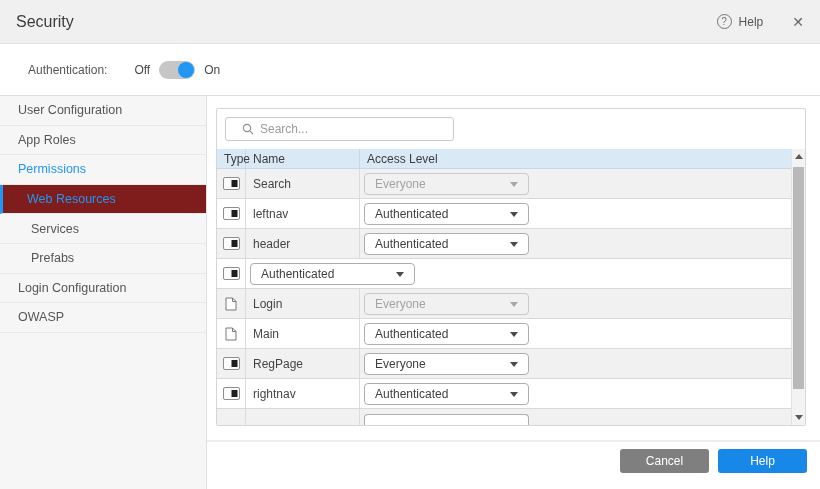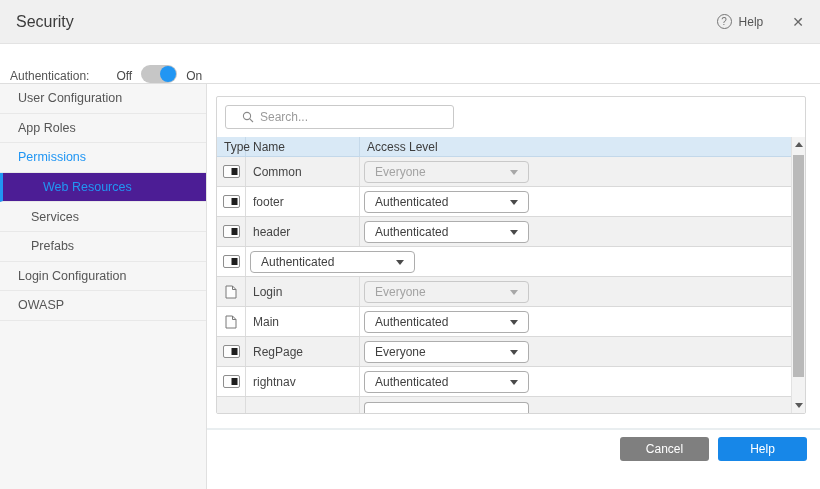--- a/index.html
+++ b/index.html
@@ -11,38 +11,38 @@
   .titlebar { height:44px; background:#f0f0f0; border-bottom:1px solid #e3e3e3;
               display:flex; align-items:center; padding:7px 16px; }
   .title { font-size:16px; color:#3c3c3c; }
   .titlebar-right { margin-left:auto; display:flex; align-items:center; gap:7px; }
   .help-icon { width:15px; height:15px; border:1px solid #757575; border-radius:50%;
                color:#757575; font-size:10px; line-height:13px; text-align:center; cursor:pointer; }
   .help-label { font-size:12px; color:#555; cursor:pointer; }
   .close-icon { font-size:14px; color:#666; margin-left:22px; cursor:pointer; }
 
   
-  .authbar { height:40px; background:#fff; border-bottom:1px solid #dedede;
-             display:flex; align-items:flex-end; padding-left:10px; font-size:12px; color:#555; }
+  .authbar { height:52px; background:#fff; border-bottom:1px solid #dedede;
+             display:flex; align-items:center; padding-left:28px; font-size:12px; color:#555; }
   .auth-off { margin-left:27px; color:#4a4a4a; }
   .auth-on  { color:#4a4a4a; }
   .switch { width:36px; height:18px; border-radius:9px; background:#c6c6c6;
             position:relative; margin:0 9px; cursor:pointer; }
   .switch .knob { position:absolute; top:1px; right:1px; width:16px; height:16px;
                   border-radius:50%; background:var(--accent); }
 
   
   .content { display:flex; height:405px; }
   .sidebar { width:207px; background:#f6f6f6; border-right:1px solid #e0e0e0; }
   .sb-item { height:29.6px; display:flex; align-items:center; padding-left:18px;
              font-size:12.5px; color:#565656; border-bottom:1px solid #e8e8e8; cursor:pointer; }
   .sb-item.nested { padding-left:31px; }
   .sb-item.highlight { color:var(--accent); }
-  .sb-item.selected { background:#4c1d95; color:var(--accent);
-                      border-left:3px solid var(--accent); padding-left:40px; }
+  .sb-item.selected { background:#7f1d1d; color:var(--accent);
+                      border-left:3px solid var(--accent); padding-left:24px; }
 
   .main { flex:1; position:relative; background:#fff; }
 
   
   .panel { position:absolute; left:9px; top:12px; width:590px; height:318px;
            border:1px solid #d6d6d6; border-radius:2px; background:#fff; }
   .search-wrap { position:absolute; left:8px; top:8px; width:229px; height:24px;
                  border:1px solid #c9c9c9; border-radius:3px; background:#fff;
                  display:flex; align-items:center; padding:0 16px; gap:6px; }
   .search-wrap svg { flex:0 0 auto; }
@@ -169,36 +169,36 @@
             <div class="th th-access">Access Level</div>
           </div>
           <div id="tbody">
               <div class="row">
     <div class="c-type">
                   <svg width="17" height="13" viewBox="0 0 17 13">
                     <rect x="0.5" y="0.5" width="16" height="12" rx="1.5" fill="#fdfdfd" stroke="#8d8d8d"></rect>
                     <rect x="8.5" y="3" width="6" height="7" fill="#1e1e1e"></rect>
                   </svg>
                 </div>
-    <div class="c-name">Common</div>
+    <div class="c-name">Search</div>
     <div class="c-access">
       <div class="dd disabled">
         <span>Everyone</span>
         <span class="caret"></span>
       </div>
     </div>
   </div>
               <div class="row">
     <div class="c-type">
                   <svg width="17" height="13" viewBox="0 0 17 13">
                     <rect x="0.5" y="0.5" width="16" height="12" rx="1.5" fill="#fdfdfd" stroke="#8d8d8d"></rect>
                     <rect x="8.5" y="3" width="6" height="7" fill="#1e1e1e"></rect>
                   </svg>
                 </div>
-    <div class="c-name">footer</div>
+    <div class="c-name">leftnav</div>
     <div class="c-access">
       <div class="dd">
         <span>Authenticated</span>
         <span class="caret"></span>
       </div>
     </div>
   </div>
               <div class="row">
     <div class="c-type">
                   <svg width="17" height="13" viewBox="0 0 17 13">

